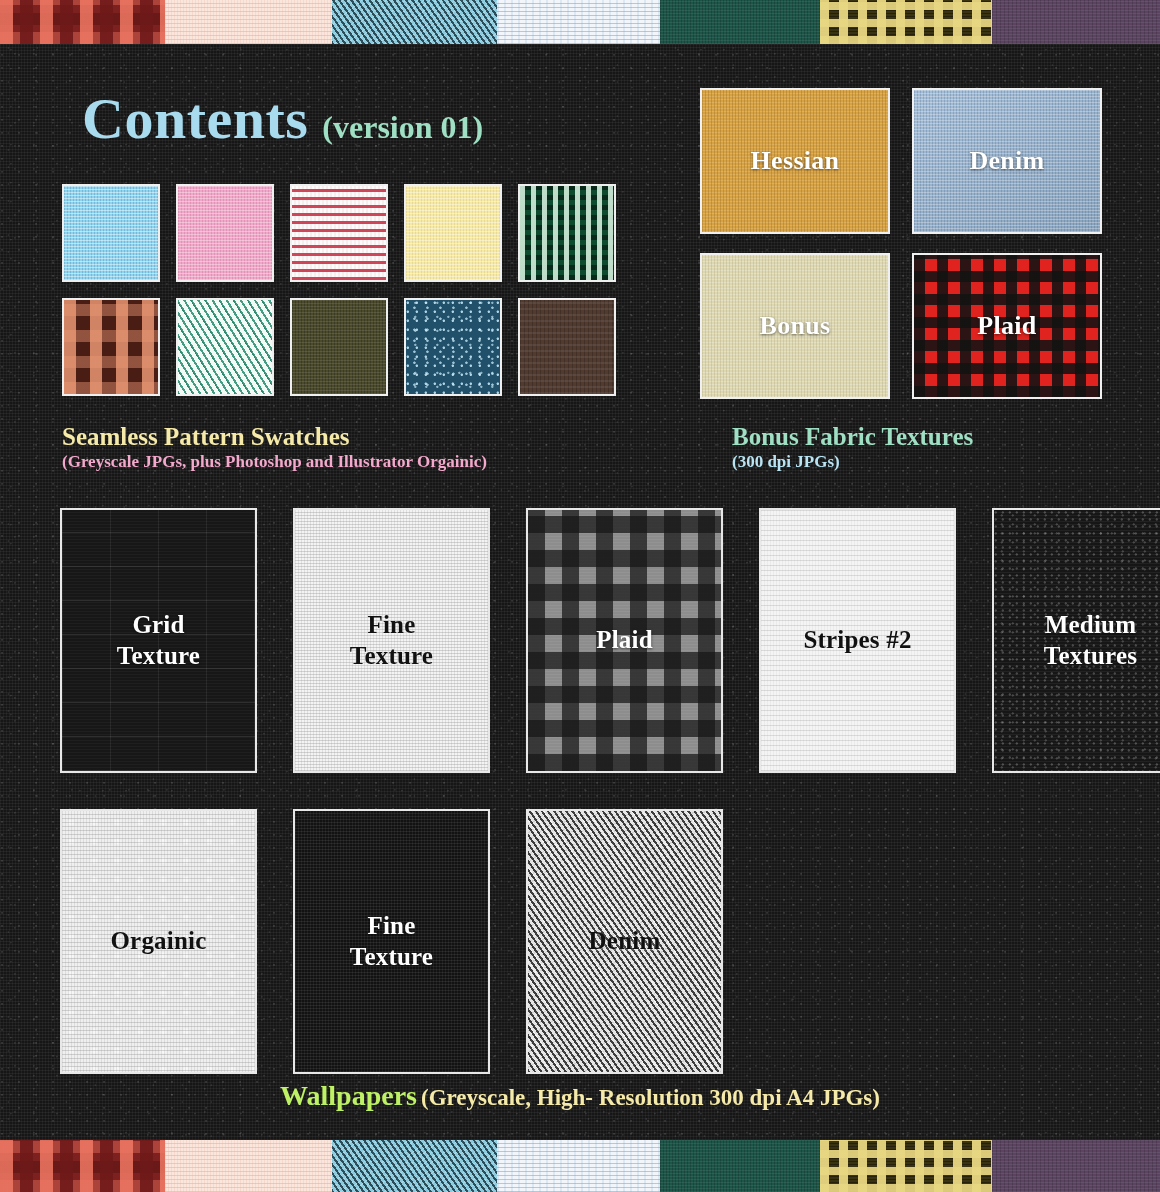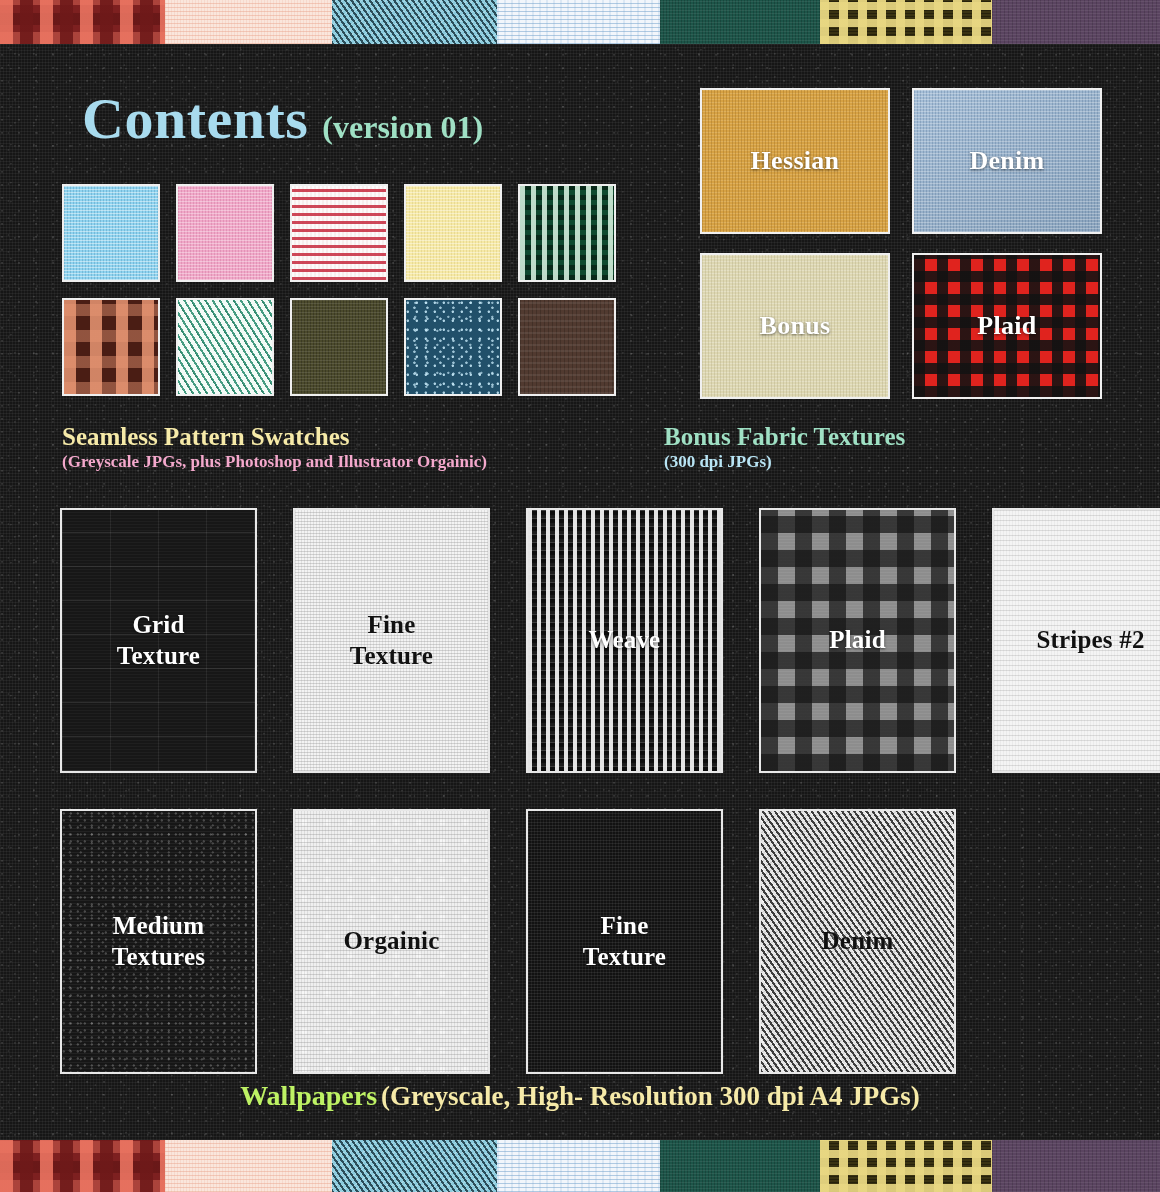--- a/index.html
+++ b/index.html
@@ -261,21 +261,21 @@
     font-weight: 700;
     display: block;
   }
   .caption .cap-sub {
     font-size: 17px;
     font-weight: 700;
     display: block;
   }
 
   .caption-left  { left: 62px;  top: 422px; width: 558px; }
-  .caption-right { left: 664px; top: 422px; width: 404px; }
+  .caption-right { left: 732px; top: 422px; width: 404px; }
 
   .caption-left  .cap-title { color: #f6eaa8; }
   .caption-left  .cap-sub   { color: #f4a8cc; }
   .caption-right .cap-title { color: #9fe0c4; }
   .caption-right .cap-sub   { color: #b8e4f4; }
 
   
   .wall-grid {
     position: absolute;
     left: 60px;
@@ -388,21 +388,21 @@
     width: 1160px;
     text-align: center;
     z-index: 3;
   }
   .footer-caption .f-main {
     font-size: 28px;
     font-weight: 700;
     color: #bef264;
   }
   .footer-caption .f-sub {
-    font-size: 27px;
+    font-size: 23px;
     font-weight: 700;
     color: #f6eaa8;
     text-align: center;
   }
 </style>
 </head>
 <body>
 
 <div class="page"></div>
 
@@ -461,23 +461,20 @@
 
 <div class="wall-grid">
   <div class="wall-card wp-grid">
     <span class="w-label light">Grid
 Texture</span>
   </div>
   <div class="wall-card wp-fine-light">
     <span class="w-label dark">Fine
 Texture</span>
   </div>
-  <div class="wall-card wp-weave">
-    <span class="w-label light">Weave</span>
-  </div>
   <div class="wall-card wp-plaid-grey">
     <span class="w-label light">Plaid</span>
   </div>
 
   <div class="wall-card wp-stripes2">
     <span class="w-label dark">Stripes #2</span>
   </div>
   <div class="wall-card wp-medium">
     <span class="w-label light">Medium
 Textures</span>

